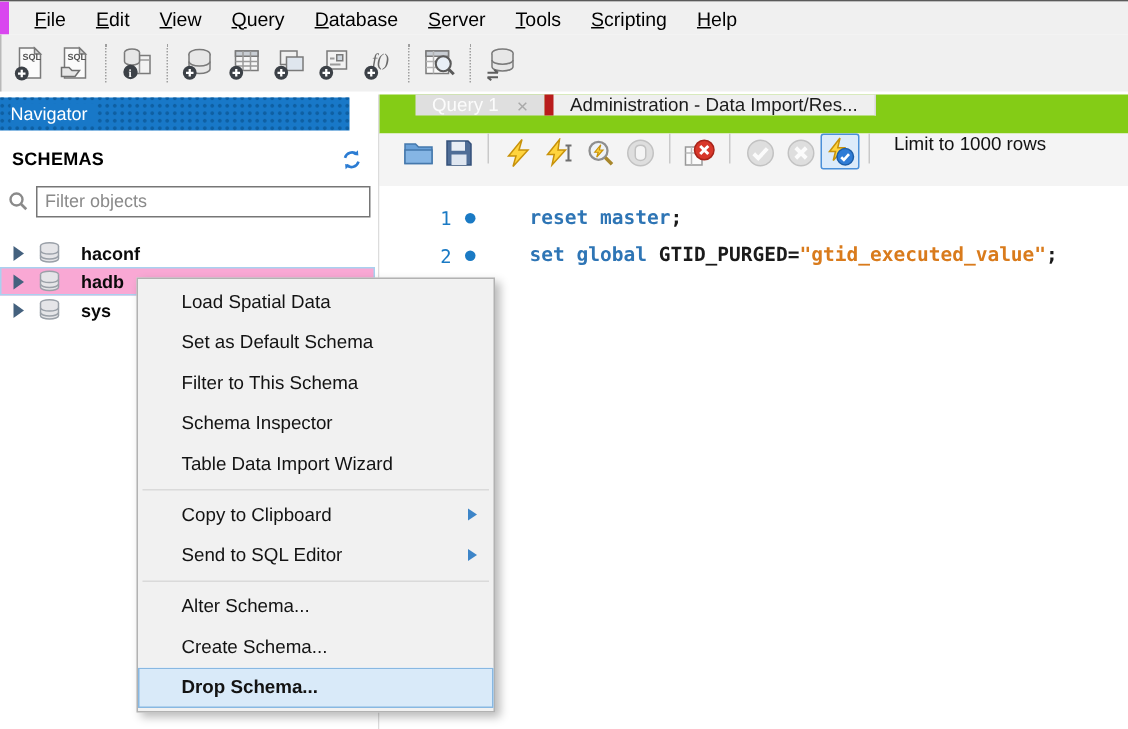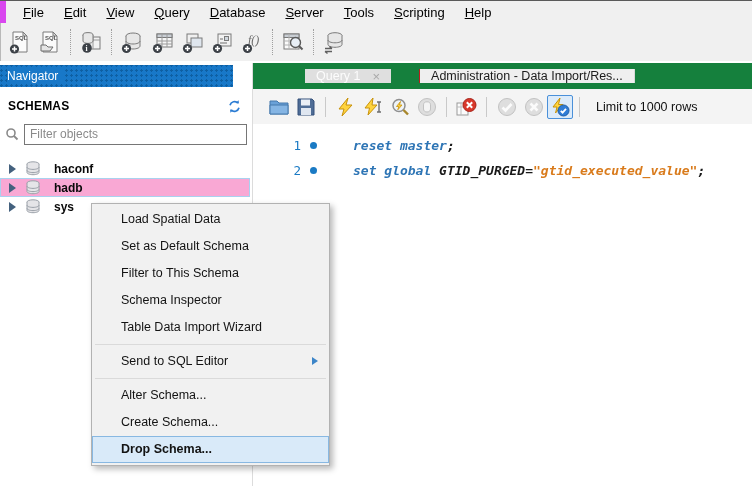--- a/index.html
+++ b/index.html
@@ -35,47 +35,47 @@
   .filter-input::placeholder { color:#8a8a8a; }
   .tree { position:absolute; top:96px; left:0; right:2px; }
   .tree-row { height:19px; display:flex; align-items:center; font-size:12px; font-weight:bold; color:#0a0a0a; }
   .tree-row.selected { background:#f9a8d4; box-shadow:inset 0 0 0 1px #a9d1ef; }
   .expander { width:0; height:0; border-left:7px solid #44617e; border-top:5px solid transparent; border-bottom:5px solid transparent; margin-left:9px; }
   .cyl { margin-left:9px; }
   .tree-label { margin-left:13px; }
 
   
   .main { flex:1; position:relative; background:#fff; border-left:1px solid #dcdcdc; }
-  .tabrow { height:26px; background:#15803d; display:flex; align-items:center;gap:28px; }
+  .tabrow { height:26px; background:#84cc16; display:flex; align-items:flex-start; }
   .tab-stub { width:22px; flex:none;
     background-color:#1878c8;
     background-image:radial-gradient(#0e5fa2 1px, rgba(0,0,0,0) 1.4px);
     background-size:5px 5px; margin-right:2px; }
   .tab { display:flex; align-items:center; padding:0 11px; font-size:12.5px; cursor:default; }
   .tab-query { background:#dfdfdf; color:#fcfcfc; gap:12px; }
   .tab-close { color:#a9a9a9; font-size:13px; line-height:1; }
-  .tab-admin { background:#efefef; color:#1b1b1b; border-left:1px solid #b91c1c; border-right:1px solid #d8d8d8; }
-
-  .ed-toolbar { height:35px; background:#f4f4f4; display:flex; align-items:center; padding-left:12px; }
+  .tab-admin { background:#efefef; color:#1b1b1b; border-left:6px solid #b91c1c; border-right:1px solid #d8d8d8; }
+
+  .ed-toolbar { height:35px; background:#f4f4f4; display:flex; padding-left:12px; }
   .ed-icon { width:27px; height:26px; display:flex; align-items:center; justify-content:center; }
   .ed-sep { height:20px; border-left:1px solid #c9c9c9; margin:0 6px; }
   .toggle-on { border:1px solid #4a90d9; background:#dcebfa; border-radius:2px; width:26px; height:24px; display:flex; align-items:center; justify-content:center; }
   .limit-label { margin-left:10px; font-size:12.5px; color:#111; white-space:nowrap; }
 
   .editor { position:absolute; top:61px; left:0; right:0; bottom:0; background:#fff; font-family:"DejaVu Sans Mono","Liberation Mono",monospace; font-size:13px; font-weight:bold; padding-top:9px; }
   .code-line { height:25px; display:flex; align-items:center; }
   .ln { width:48px; text-align:right; color:#1a7ac4; font-weight:normal; font-size:12.5px; }
   .stmt-dot { width:7px; height:7px; border-radius:50%; background:#1a7ac4; margin-left:9px; flex:none; }
-  .code { margin-left:36px; white-space:pre;font-style:italic; }
+  .code { margin-left:36px; white-space:pre; }
   .tok-kw { color:#2e75b5; }
   .tok-pl { color:#1a1a1a; }
   .tok-str { color:#d97b1c; }
 
   
-  .context-menu { position:absolute; left:91px; top:202px; width:239px; background:#f1f1f1; border:1px solid #b2b2b2;
+  .context-menu { position:absolute; left:91px; top:184px; width:239px; background:#f1f1f1; border:1px solid #b2b2b2;
     box-shadow:3px 3px 6px rgba(0,0,0,.28); padding:2px 0; z-index:50; }
   .cm-item { height:27px; line-height:27px; padding-left:29px; font-size:12.5px; color:#131313; position:relative; cursor:default; }
   .cm-item.highlight { background:#d9eaf9; box-shadow:inset 0 0 0 1px #88b8e2;font-weight:bold; }
   .cm-arrow { position:absolute; right:11px; top:9px; width:0; height:0; border-left:6px solid #3d85c8; border-top:4.5px solid transparent; border-bottom:4.5px solid transparent; }
   .cm-sep { height:1px; background:#dadada; margin:3px 3px; }
 
   svg { display:block; }
 </style>
 </head>
 <body>
@@ -342,20 +342,21 @@
     </div>
   </div>
 
   <div class="context-menu">
     <div class="cm-item">Load Spatial Data</div>
     <div class="cm-item">Set as Default Schema</div>
     <div class="cm-item">Filter to This Schema</div>
     <div class="cm-item">Schema Inspector</div>
     <div class="cm-item">Table Data Import Wizard</div>
     <div class="cm-sep"></div>
+    <div class="cm-item"><span>Copy to Clipboard</span><span class="cm-arrow"></span></div>
     <div class="cm-item"><span>Send to SQL Editor</span><span class="cm-arrow"></span></div>
     <div class="cm-sep"></div>
     <div class="cm-item">Alter Schema...</div>
     <div class="cm-item">Create Schema...</div>
     <div class="cm-item highlight">Drop Schema...</div>
   </div>
 
 </div>
 
 </body></html>

